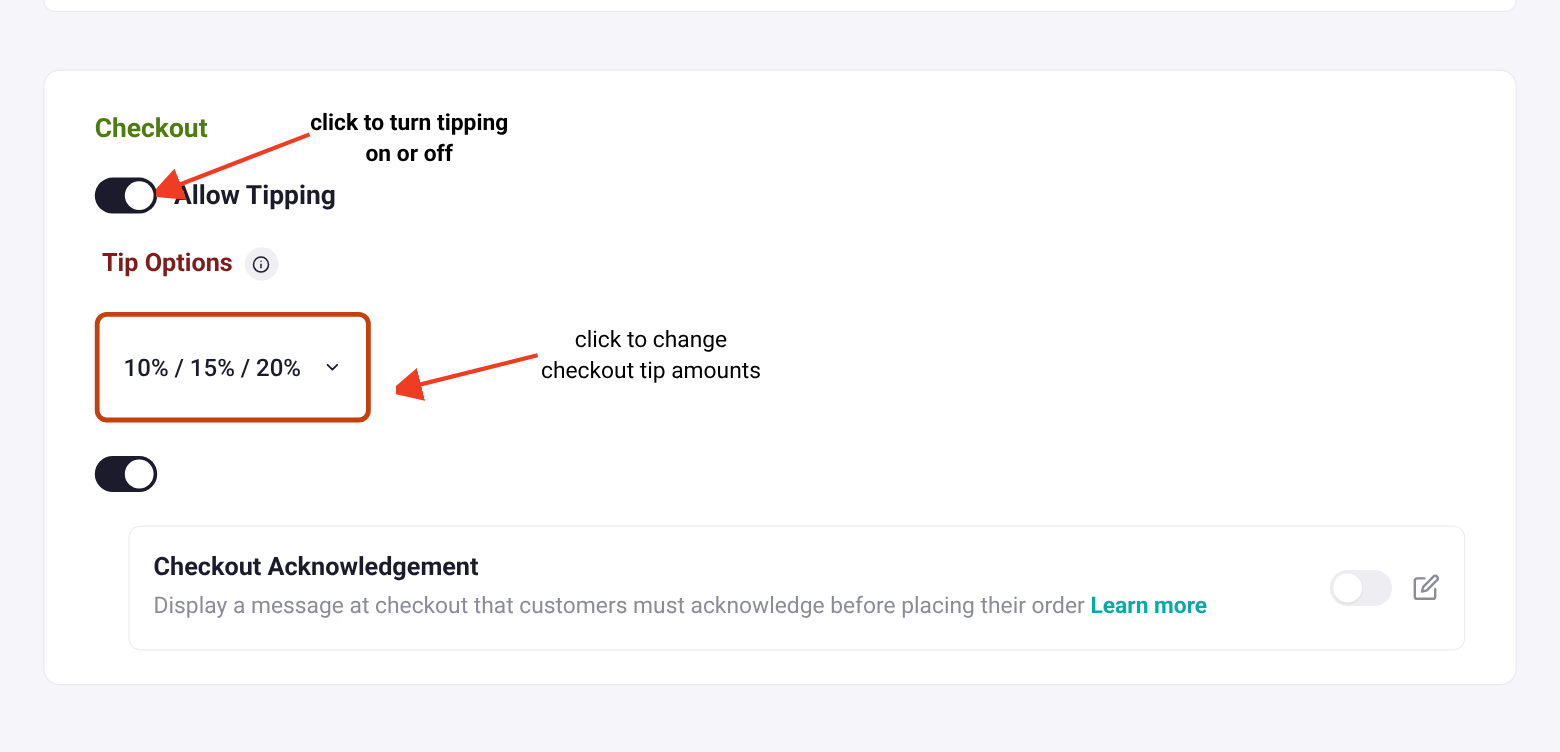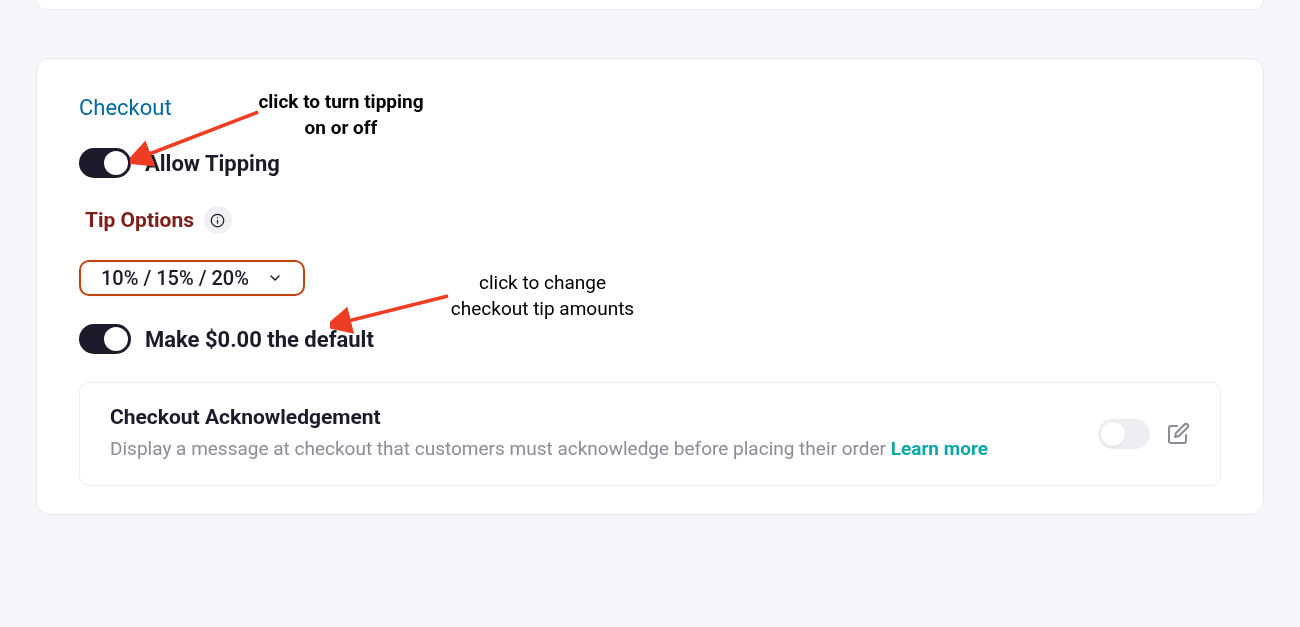--- a/index.html
+++ b/index.html
@@ -28,22 +28,22 @@
     .card {
       background: #fff;
       border: 1px solid #e8e8f2;
       border-radius: 14px;
       margin: 48px 36px 0 36px;
       padding: 36px 42px 28px 42px;
       position: relative;
     }
     .section-title {
       font-size: 22px;
-      font-weight: 400;
-      color: #0369a1;
+      font-weight: 700;
+      color: #4d7c0f;
       margin-bottom: 28px;
     }
     .row {
       display: flex;
       align-items: center;
       gap: 14px;
       margin-bottom: 28px;
     }
     .toggle {
       width: 52px;
@@ -105,44 +105,45 @@
       display: flex;
       align-items: center;
       justify-content: center;
       cursor: pointer;
     }
     .info-icon svg { display: block; }
     .dropdown {
       display: inline-flex;
       align-items: center;
       gap: 18px;
-      border: 2px solid #c2410c;
+      border: 4px solid #c2410c;
       border-radius: 10px;
-      padding: 4px 20px;
+      padding: 30px 20px;
       cursor: pointer;
       box-shadow: 0 1px 2px rgba(0,0,0,0.03);
       margin-bottom: 28px;
     }
     .dropdown-text {
       font-size: 20px;
       font-weight: 500;
       color: #1b1b2b;
     }
     .chevron {
       display: flex;
     }
     .ack-box {
       border: 1px solid #ececf2;
       border-radius: 10px;
-      padding: 22px 30px;
+      padding: 22px 20px;
       display: flex;
       align-items: center;
       justify-content: space-between;
       gap: 16px;
       margin-top: 10px;
+      margin-left: 28px;
     }
     .ack-left { flex: 1; }
     .ack-title {
       font-size: 21px;
       font-weight: 700;
       color: #1b1b2b;
       margin-bottom: 6px;
     }
     .ack-desc {
       font-size: 19px;
@@ -209,21 +210,20 @@
     <span class="dropdown-text">10% / 15% / 20%</span>
     <span class="chevron">
       <svg width="16" height="16" viewBox="0 0 24 24" fill="none" stroke="#1b1b2b" stroke-width="2.2" stroke-linecap="round" stroke-linejoin="round">
         <polyline points="6 9 12 15 18 9"></polyline>
       </svg>
     </span>
   </div>
 
   <div class="row">
     <div class="toggle toggle-on"></div>
-    <div class="toggle-label">Make $0.00 the default</div>
   </div>
 
   <div class="ack-box">
     <div class="ack-left">
       <div class="ack-title">Checkout Acknowledgement</div>
       <div class="ack-desc">
         <span>Display a message at checkout that customers must acknowledge before placing their order </span><span class="learn-more">Learn more</span>
       </div>
     </div>
     <div class="ack-right">

